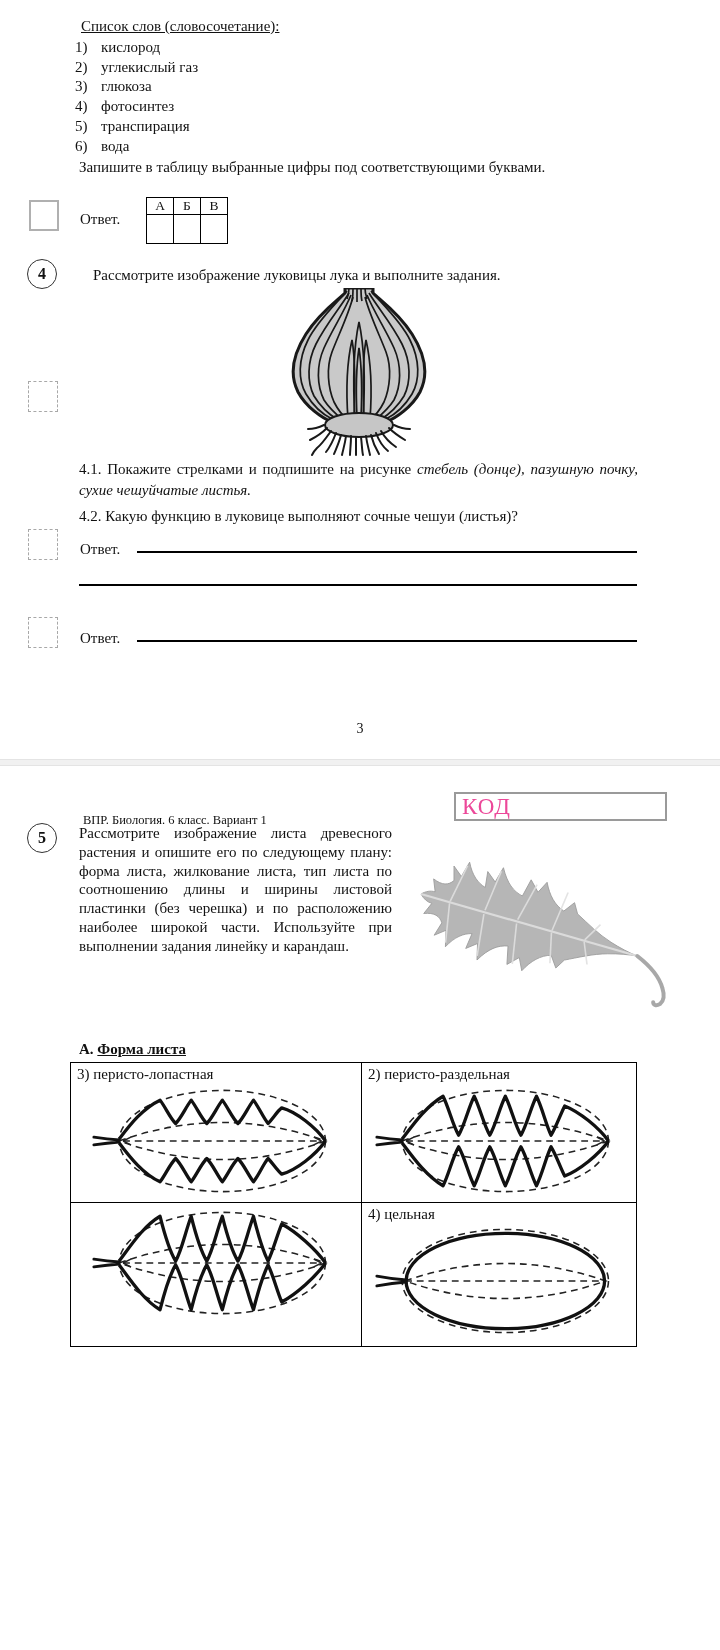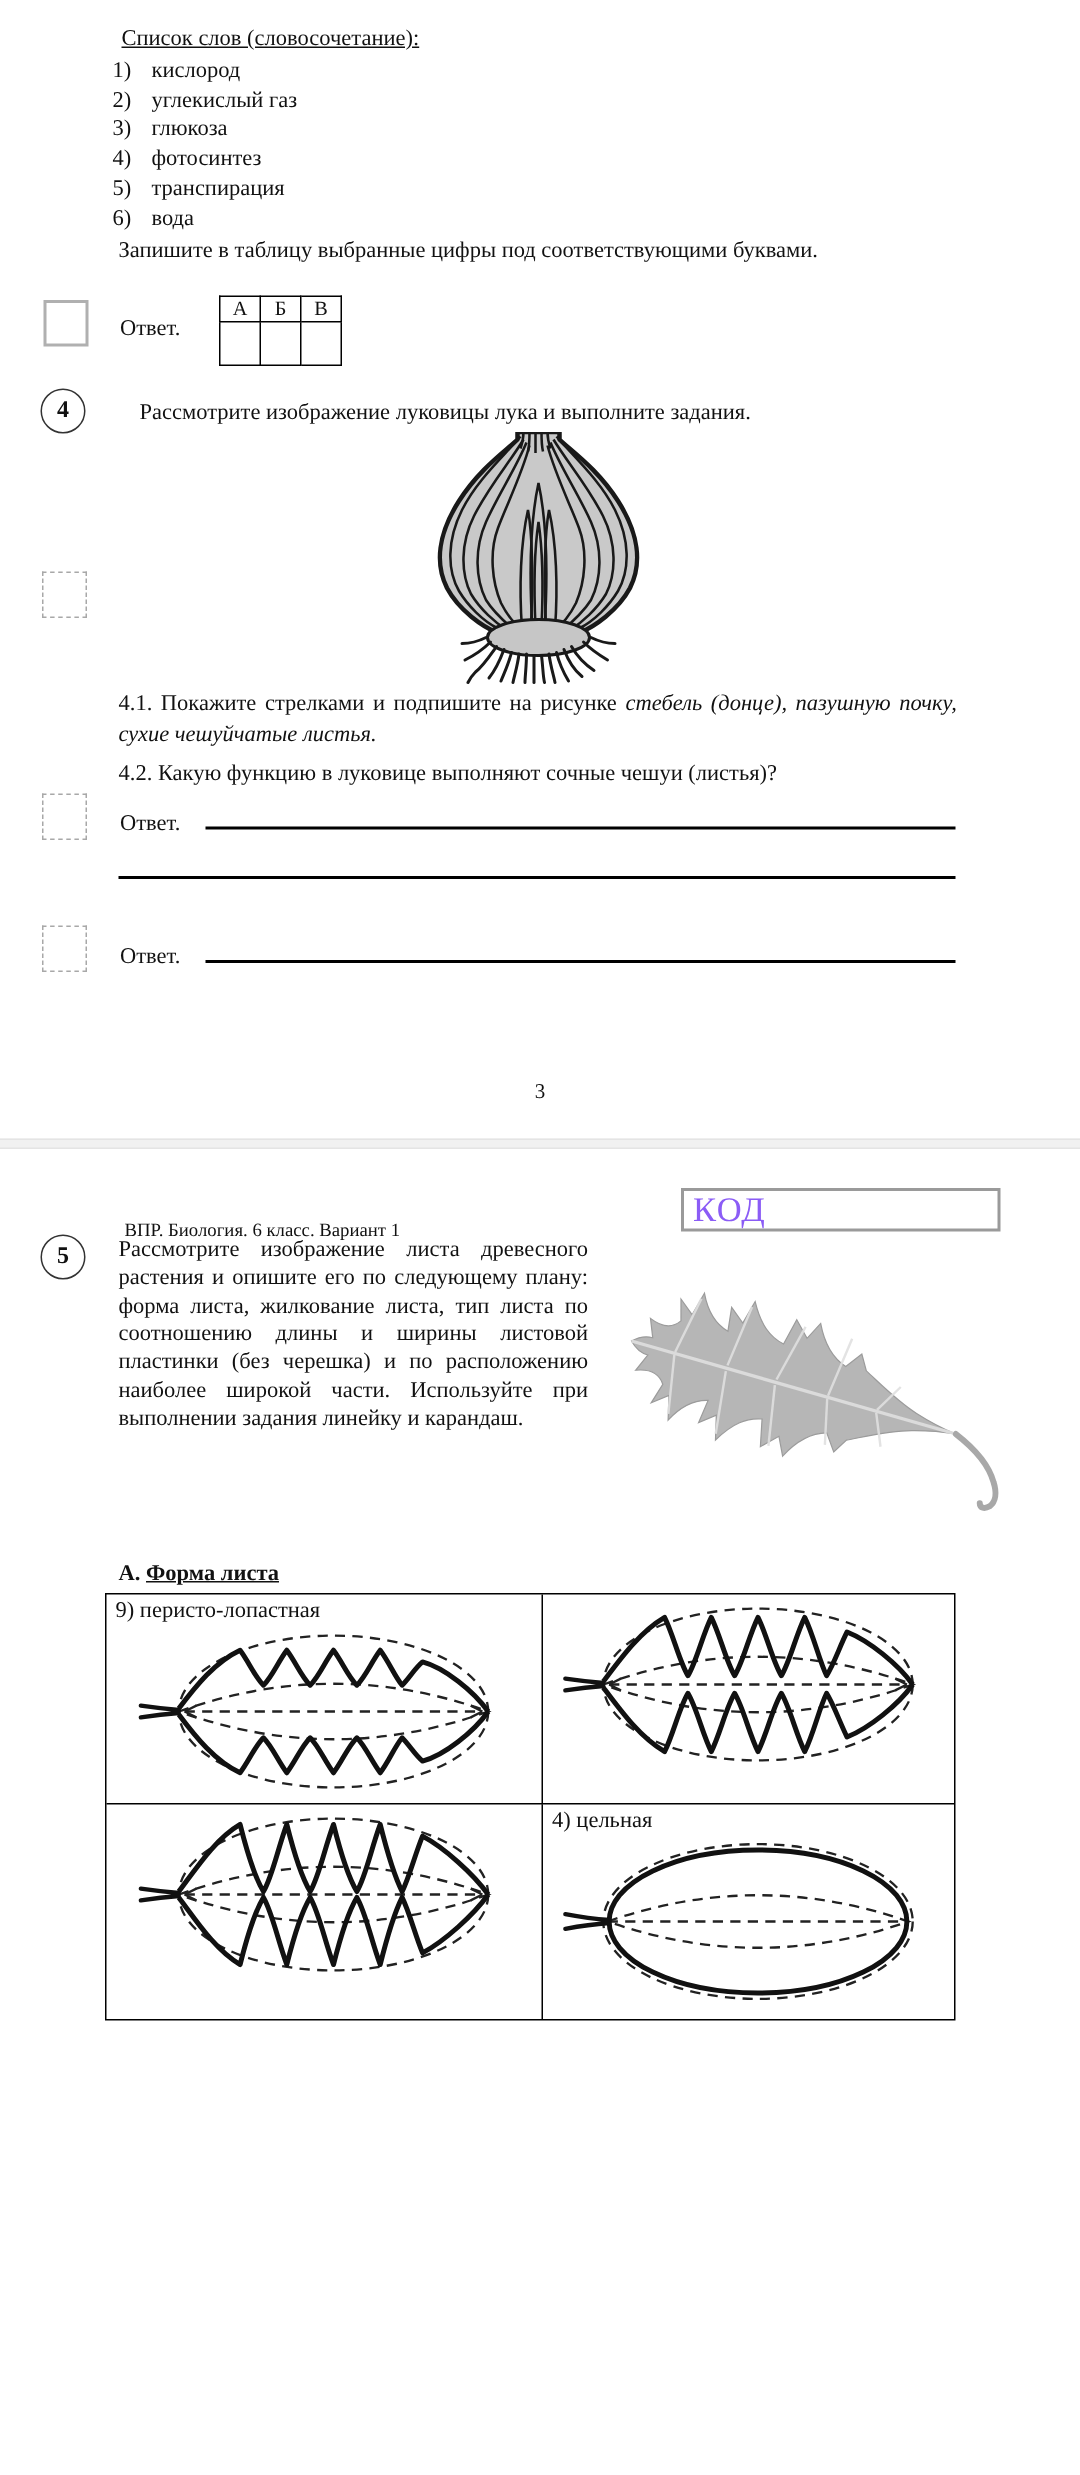--- a/index.html
+++ b/index.html
@@ -45,21 +45,21 @@
   .ans-line { border-bottom:2px solid #000; }
 
   
   .band { left:0; width:720px; background:#f1f1f1; border-top:1px solid #e4e4e4; border-bottom:1px solid #e4e4e4; }
 
   
   .kod-box {
     border:2px solid #9a9a9a; background:#fff;
     display:flex; align-items:center; padding-left:6px;
   }
-  .kod-label { font-size:23px; color:#8b5cf6; letter-spacing:1px; line-height:1; }
+  .kod-label { font-size:23px; color:#ec4899; letter-spacing:1px; line-height:1; }
 
   
   .shape-table { border:1.6px solid #000; display:grid; grid-template-columns:291px 274px; grid-template-rows:140px 143px; }
   .shape-cell { border-right:1.4px solid #000; border-bottom:1.4px solid #000; padding:2px 0 0 0; overflow:hidden; }
   .shape-cell:nth-child(2n) { border-right:none; }
   .shape-cell:nth-child(3),.shape-cell:nth-child(4) { border-bottom:none; }
   .shape-label { font-size:15px; padding:1px 6px 0 6px; }
   .shape-cell svg { display:block; margin:2px auto 0 auto; }
 
   .hdr-small { font-size:12.5px;margin-top:12px; }
@@ -228,41 +228,42 @@
   </svg>
 
   <div class="abs t15 bold" style="left:79px; top:1039px;">
     <span>А.</span>
     <span class="underline">Форма листа</span>
   </div>
 
   <div class="abs shape-table" style="left:70px; top:1062px;">
 
     <div class="shape-cell">
-      <div class="shape-label">9) перисто-лопастная</div>
+      <div class="shape-label">3) перисто-лопастная</div>
       <svg width="253" height="112" viewBox="0 0 260 114">
         <g fill="none" stroke="#222" stroke-width="1.6" stroke-dasharray="7 5">
           <ellipse cx="136" cy="57" rx="106" ry="52"></ellipse>
           <path d="M30,57 Q136,19 242,57 Q136,95 30,57"></path>
           <path d="M34,57 L238,57"></path>
         </g>
         <g fill="none" stroke="#222" stroke-width="1.6">
           <path d="M34,57 l8,-4 M34,57 l8,4 M238,57 l-8,-4 M238,57 l-8,4"></path>
         </g>
         <g fill="none" stroke="#111" stroke-width="3" stroke-linecap="round">
           <path d="M4,53 Q18,55 30,56 M4,61 Q18,59 30,58"></path>
         </g>
         <g fill="none" stroke="#111" stroke-width="3.4" stroke-linejoin="round">
           <path d="M30,55 C42,39 55,23 72,15 C78,23 82,33 88,39 C94,33 98,23 104,15 C110,23 114,33 120,39 C126,33 130,23 136,15 C142,23 146,33 152,39 C158,33 162,23 168,15 C174,23 178,33 183,39 C188,34 192,27 197,23 C212,27 232,43 242,57"></path>
           <path d="M30,59 C42,75 55,91 72,99 C78,91 82,81 88,75 C94,81 98,91 104,99 C110,91 114,81 120,75 C126,81 130,91 136,99 C142,91 146,81 152,75 C158,81 162,91 168,99 C174,91 178,81 183,75 C188,80 192,87 197,91 C212,87 232,71 242,57"></path>
         </g>
       </svg>
     </div>
 
     <div class="shape-cell">
+      <div class="shape-label">2) перисто-раздельная</div>
       <svg width="253" height="112" viewBox="0 0 260 114">
         <g fill="none" stroke="#222" stroke-width="1.6" stroke-dasharray="7 5">
           <ellipse cx="136" cy="57" rx="106" ry="52"></ellipse>
           <path d="M30,57 Q136,19 242,57 Q136,95 30,57"></path>
           <path d="M34,57 L238,57"></path>
         </g>
         <g fill="none" stroke="#222" stroke-width="1.6">
           <path d="M34,57 l8,-4 M34,57 l8,4 M238,57 l-8,-4 M238,57 l-8,4"></path>
         </g>
         <g fill="none" stroke="#111" stroke-width="3" stroke-linecap="round">

